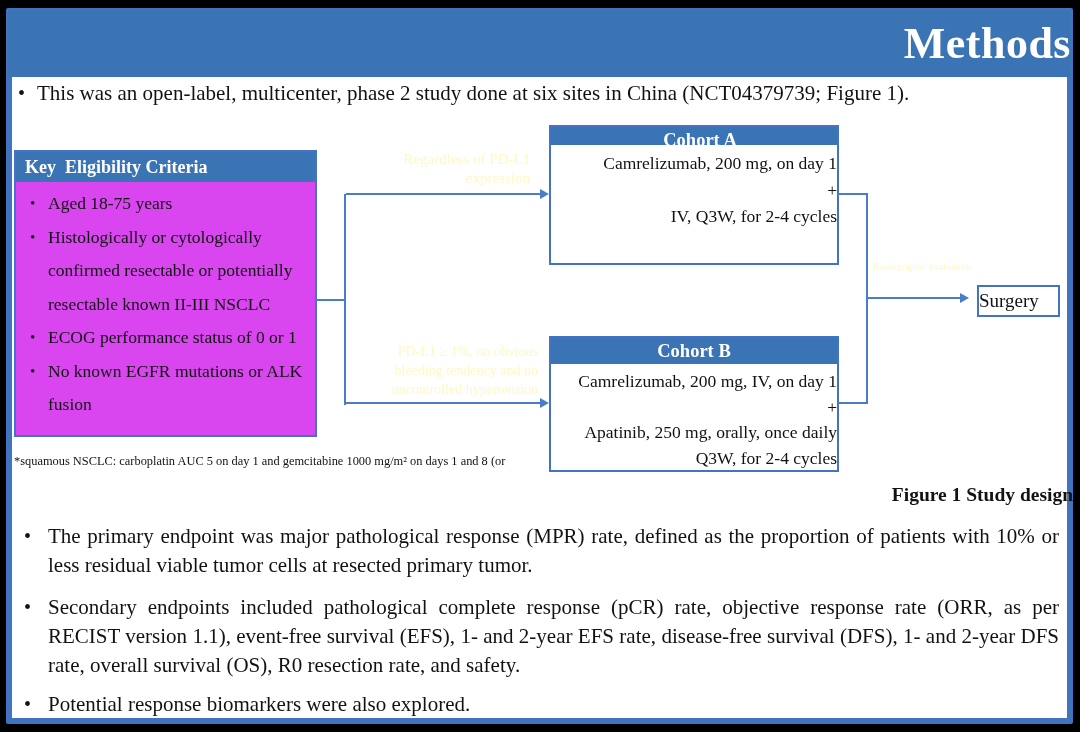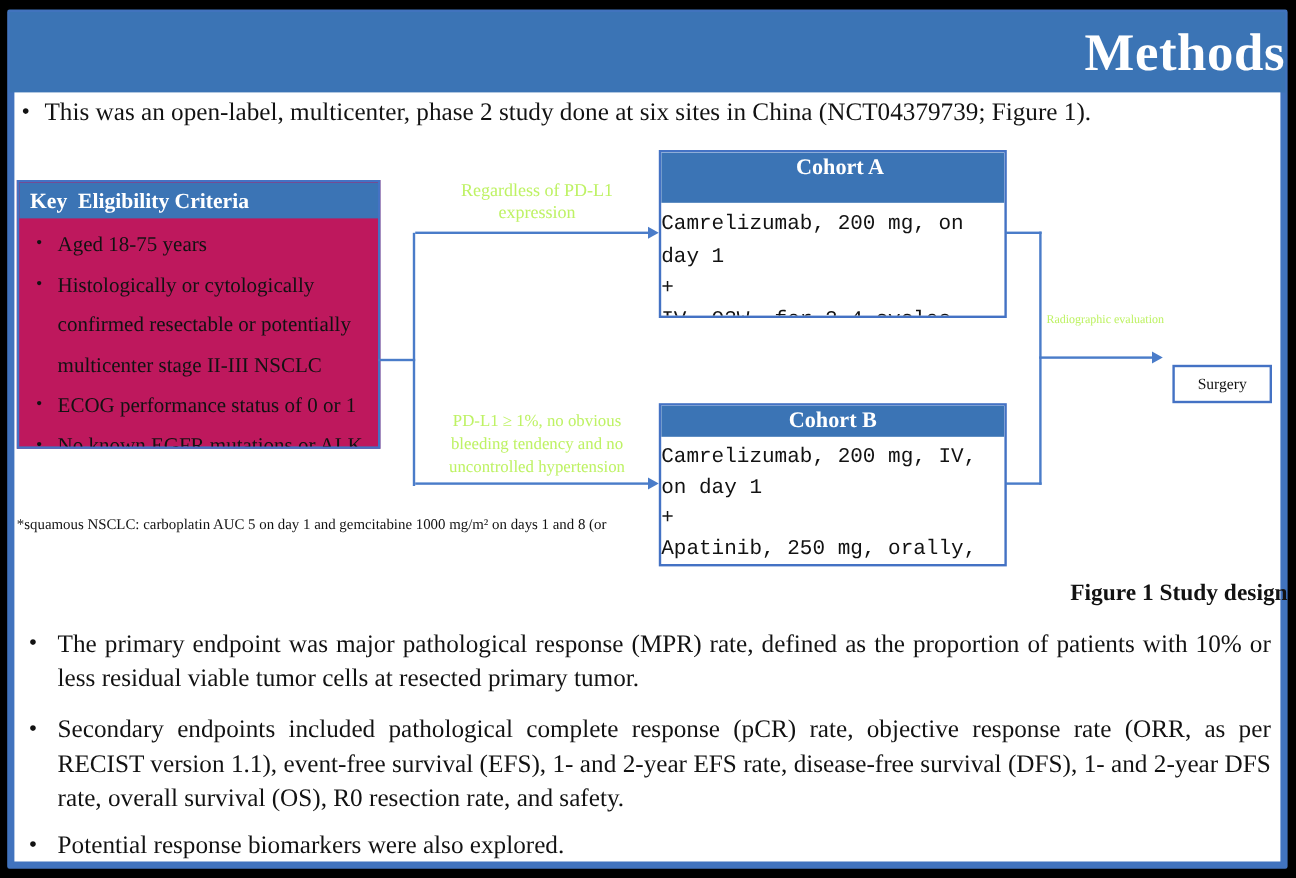--- a/index.html
+++ b/index.html
@@ -13,52 +13,52 @@
   #slide{left:6px;top:8px;width:1067px;height:716px;background:#fff;
          border:6px solid #4173be;box-sizing:border-box;border-radius:2px;}
   #titlebar{left:8px;top:10px;width:1063px;height:67px;background:#3b74b5;
             display:flex;align-items:center;justify-content:flex-end;}
   #titlebar .ttl{color:#fff;font-size:44px;font-weight:bold;letter-spacing:.5px;}
   
   .brow{display:flex;}
   .bdot{flex:0 0 auto;font-size:20px;line-height:29px;}
   .btxt{font-size:21px;line-height:29px;text-align:justify;}
   
-  #elig{left:14px;top:150px;width:303px;height:224px;border:2px solid #4472c4;
-        box-sizing:border-box;background:#be185d;overflow:hidden;}
+  #elig{left:14px;top:150px;width:303px;height:287px;border:2px solid #4472c4;
+        box-sizing:border-box;background:#d946ef;overflow:hidden;}
   #elig .hdr{height:30px;background:#3b74b5;color:#fff;font-weight:bold;
              font-size:18px;line-height:30px;padding-left:9px;white-space:pre;}
   #elig .items{padding:5px 2px 0 14px;}
   .eitem{display:flex;}
   .eitem .dot{flex:0 0 18px;font-size:15px;line-height:33.5px;}
   .eitem .txt{font-size:17.5px;line-height:33.5px;width:263px;}
   
   .cohort{border:2px solid #4472c4;box-sizing:border-box;background:#fff;overflow:hidden;}
   .cohort .hdr{background:#3b74b5;color:#fff;font-weight:bold;font-size:18.5px;
                text-align:center;}
-  .cohort .body{text-align:left;font-size:17.5px;font-family:Liberation Mono, monospace;}
+  .cohort .body{text-align:right;font-size:17.5px;}
   #cohortA{left:549px;top:125px;width:290px;height:140px;}
-  #cohortA .hdr{height:42px;line-height:27px;padding-left:12px;}
+  #cohortA .hdr{height:18px;line-height:27px;padding-left:12px;}
   #cohortA .body{padding-top:5px;line-height:26.5px;}
   #cohortB{left:549px;top:336px;width:290px;height:136px;}
   #cohortB .hdr{height:26px;line-height:26px;}
   #cohortB .body{padding-top:5px;line-height:25.5px;}
   
   #surgery{left:977px;top:285px;width:83px;height:32px;border:2px solid #4472c4;
-           box-sizing:border-box;display:flex;align-items:center;justify-content:center;
-           font-size:13px;margin-top:19px;}
+           box-sizing:border-box;display:flex;align-items:center;justify-content:flex-start;
+           font-size:19px;}
   
   .hline{height:2px;background:#4a7cc9;}
   .vline{width:2px;background:#4a7cc9;}
   .arrowhead{width:0;height:0;border-top:5px solid transparent;
              border-bottom:5px solid transparent;border-left:9px solid #4a7cc9;}
   
-  .flabel{font-size:15px;line-height:19px;text-align:center;color:#bef264;}
+  .flabel{font-size:15px;line-height:19px;text-align:right;color:#fef9c3;}
   
-  #footnote{left:14px;top:429px;width:540px;font-size:12.4px;line-height:17.5px;}
+  #footnote{left:14px;top:453px;width:540px;font-size:12.4px;line-height:17.5px;}
   
   #caption{left:12px;top:484px;width:1061px;text-align:right;font-weight:bold;
            font-size:19.5px;}
 </style>
 </head>
 <body>
 
 <div id="slide" class="abs"></div>
 
 <div id="titlebar" class="abs">
@@ -72,21 +72,21 @@
 
 <div id="elig" class="abs">
   <div class="hdr">Key  Eligibility Criteria</div>
   <div class="items">
     <div class="eitem">
       <span class="dot">•</span>
       <span class="txt">Aged 18-75 years</span>
     </div>
     <div class="eitem">
       <span class="dot">•</span>
-      <span class="txt">Histologically or cytologically confirmed resectable or potentially multicenter stage II-III NSCLC</span>
+      <span class="txt">Histologically or cytologically confirmed resectable or potentially resectable known II-III NSCLC</span>
     </div>
     <div class="eitem">
       <span class="dot">•</span>
       <span class="txt">ECOG performance status of 0 or 1</span>
     </div>
     <div class="eitem">
       <span class="dot">•</span>
       <span class="txt">No known EGFR mutations or ALK fusion</span>
     </div>
   </div>

